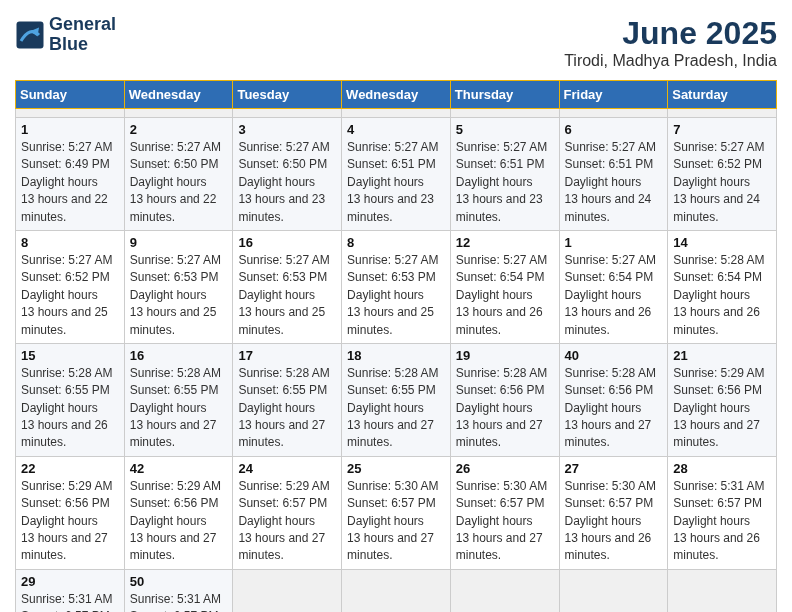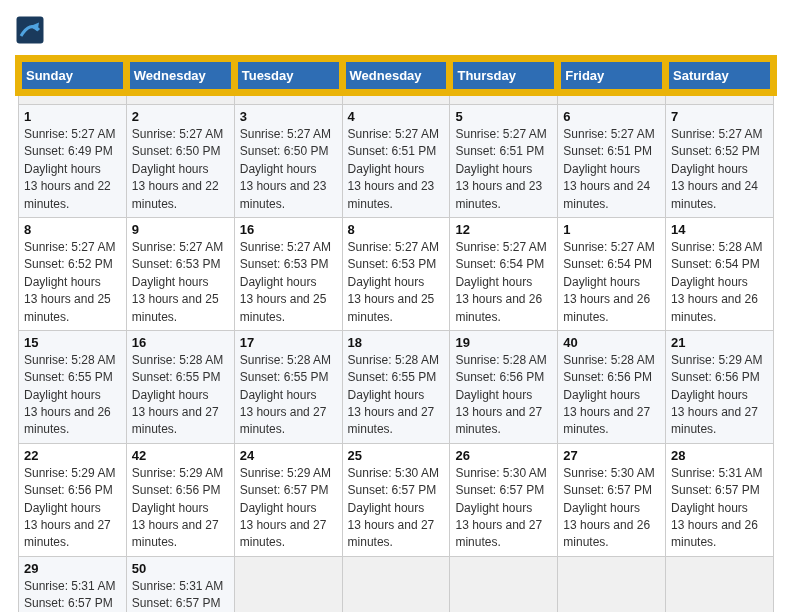--- a/index.html
+++ b/index.html
@@ -51,21 +51,21 @@
       border-collapse: collapse;
       border: 1px solid #ccc;
     }
     .calendar th {
       background: #2e6db4;
       color: #fff;
       padding: 6px 4px;
       font-size: 13px;
       font-weight: bold;
       text-align: left;
-      border: 7px solid #eab308;
+      border: 1px solid #eab308;
     }
     .calendar td {
       vertical-align: top;
       padding: 4px 5px;
       font-size: 10px;
       color: #333;
       border: 1px solid #ccc;
       width: 108px;
       min-height: 80px;
       background: #fff;
@@ -92,20 +92,28 @@
 </head>
 <body>
 
 <div class="header-area">
   <div class="logo">
     <svg class="logo-icon" viewBox="0 0 40 40">
       <rect x="2" y="2" width="36" height="36" rx="4" fill="#1a3a5c"></rect>
       <path d="M8 28 Q20 8 32 20" stroke="#4fa3e0" stroke-width="4" fill="none"></path>
       <path d="M20 15 L32 10 L30 22 Z" fill="#4fa3e0"></path>
     </svg>
+    <div class="logo-text">
+      <span>General</span>
+      <span>Blue</span>
+    </div>
+  </div>
+  <div class="title-area">
+    <div class="month-title">June 2025</div>
+    <div class="location-title">Tirodi, Madhya Pradesh, India</div>
   </div>
 </div>
 
 <table class="calendar">
   <thead>
     <tr>
     <th>Sunday</th>
         <th>Wednesday</th>
         <th>Tuesday</th>
         <th>Wednesday</th>

